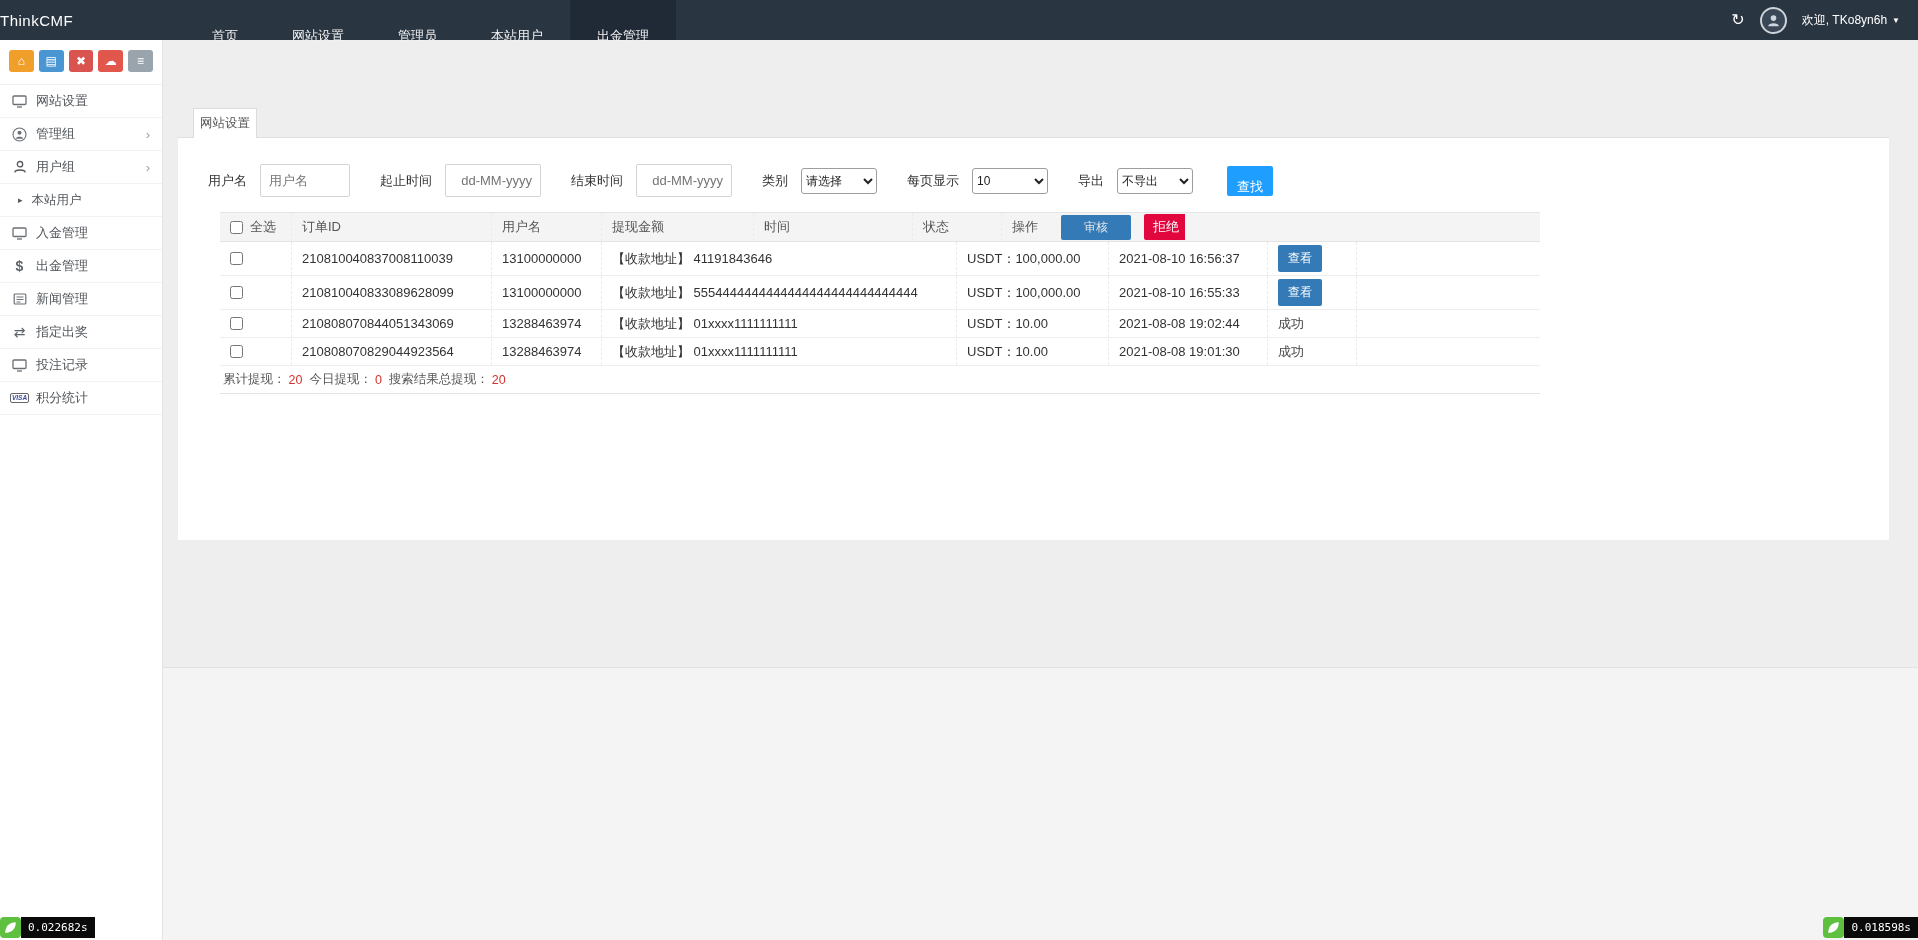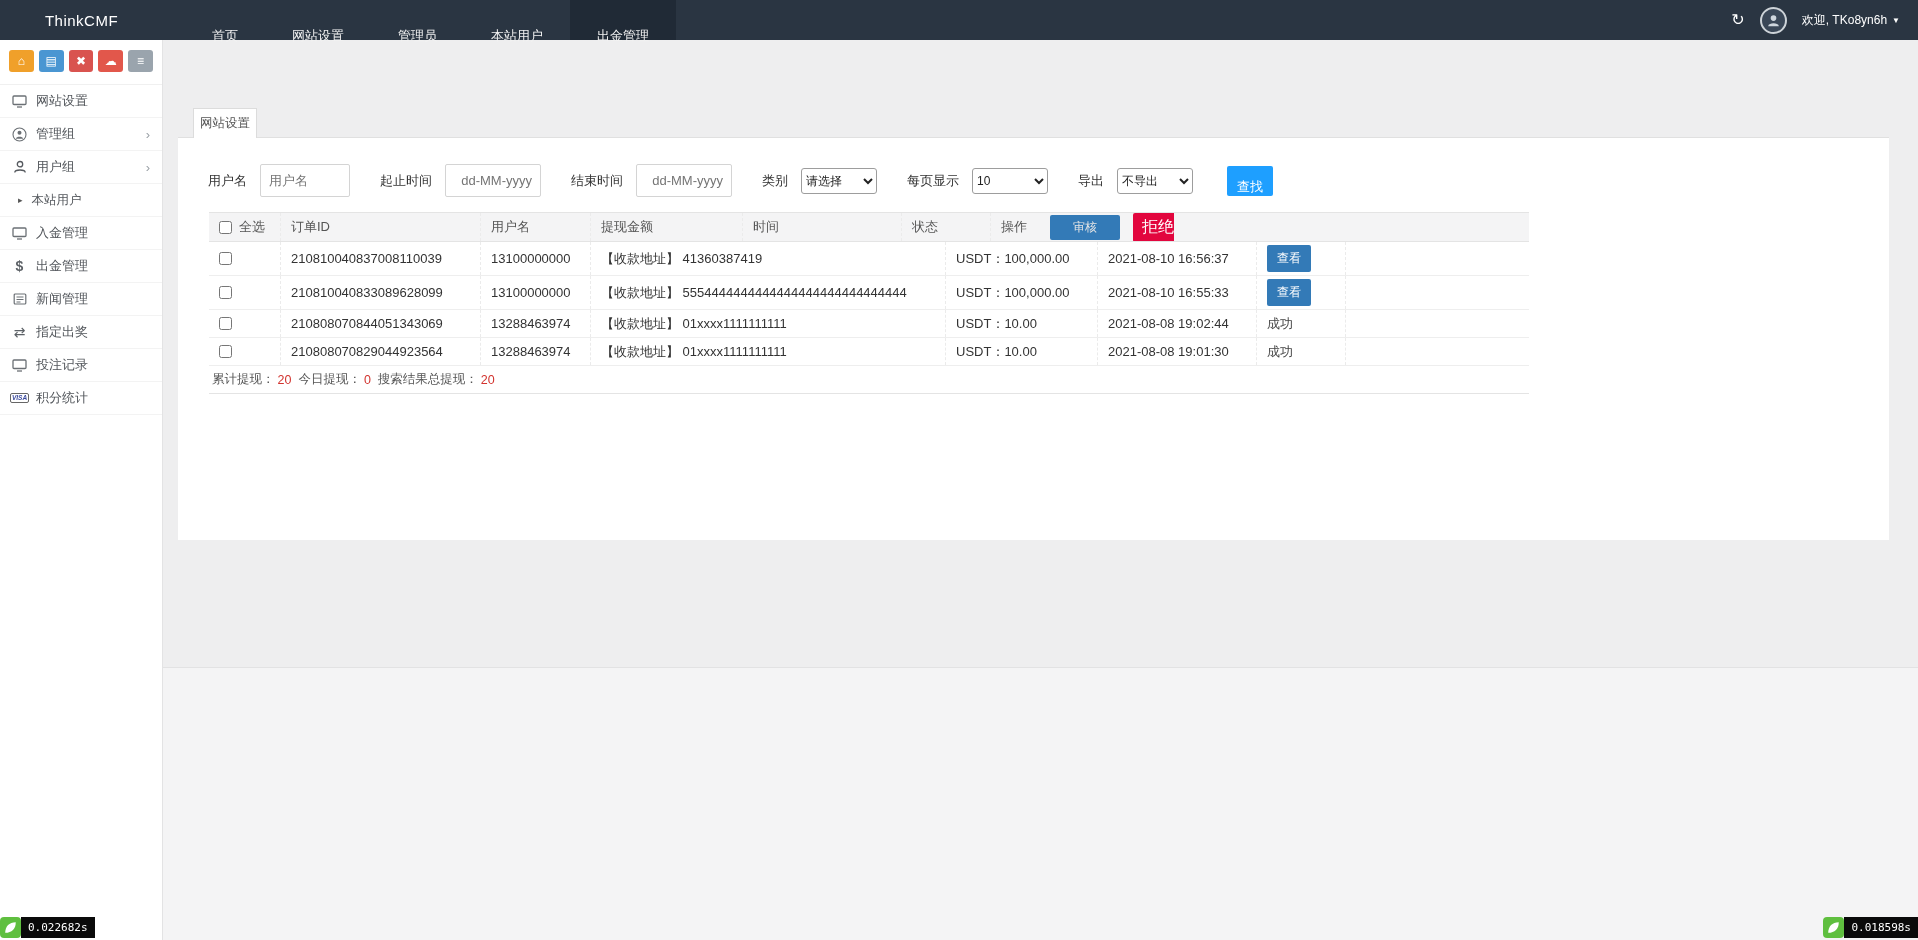--- a/index.html
+++ b/index.html
@@ -11,21 +11,21 @@
     overflow: hidden;
     color: #333;
   }
 
   
   .topbar {
     position: absolute; top: 0; left: 0; right: 0; height: 40px;
     background: #2a3542; display: flex; align-items: center; z-index: 10;
   }
   .brand {
-    width: 163px; text-align: center; color: #fff; font-size: 15px; letter-spacing: .5px;
+    width: 163px; text-align: left; color: #fff; font-size: 15px; letter-spacing: .5px;
   }
   .topnav { display: flex; height: 100%; margin-left: 22px; }
   .topnav-item {
     padding: 16px 27px; line-height: 40px; font-size: 13px; color: #f2f2f2; cursor: pointer;
   }
   .topnav-item.active { background: #202a36; }
   .topbar-right { margin-left: auto; display: flex; align-items: center; gap: 15px; padding-right: 18px; }
   .refresh { color: #fff; font-size: 16px; cursor: pointer; line-height: 1; }
   .avatar {
     width: 27px; height: 27px; border-radius: 50%; background: #39novalid;
@@ -97,21 +97,21 @@
   .sel {
     height: 26px; min-width: 76px; border: 1px solid #9d9d9d; border-radius: 3px;
     font-size: 12px; color: #222; background: #fff; outline: none; font-family: "Liberation Sans", sans-serif;
   }
   .btn-search {
     height: 30px; padding: 12px 10px; background: #1E9FFF; color: #fff; border: none;
     border-radius: 2px; font-size: 13px; cursor: pointer; margin-left: 4px; font-family: inherit;
   }
 
   
-  .gridtable { position: absolute; left: 31px; top: 74px; width: 1320px; font-size: 13px; }
+  .gridtable { position: absolute; left: 42px; top: 74px; width: 1320px; font-size: 13px; }
   .thead {
     display: flex; align-items: stretch; height: 30px; background: #f4f4f5;
     border-top: 1px solid #e4e4e4; border-bottom: 1px solid #e4e4e4; color: #555;
   }
   .tr { display: flex; align-items: stretch; background: #fff; border-bottom: 1px solid #eeeeee; }
   .tr.tall { height: 34px; }
   .tr.short { height: 28px; }
   .cell {
     padding: 0 10px; display: flex; align-items: center; gap: 7px;
     border-right: 1px dashed #ebebeb; overflow: hidden; white-space: nowrap;
@@ -129,21 +129,21 @@
   .btn-view {
     background: #337ab7; color: #fff; border: none; border-radius: 2px;
     font-size: 12px; padding: 5px 10px; cursor: pointer; font-family: inherit;
   }
   .btn-approve {
     background: #337ab7; color: #e5e5e5; border: none; border-radius: 2px;
     font-size: 12px; padding: 4px 23px; cursor: pointer; margin-left: 16px; font-family: inherit;
   }
   .btn-reject {
     background: #e2063e; color: #fff; border: none; border-radius: 2px;
-    font-size: 16px; padding: 4px 9px; cursor: pointer; margin-left: 6px; font-family: inherit;
+    font-size: 13px; padding: 4px 9px; cursor: pointer; margin-left: 6px; font-family: inherit;
   }
   .status-text { color: #444; }
 
   .summary {
     display: flex; align-items: center; height: 28px; border-bottom: 1px solid #e4e4e4;
     font-size: 12.5px; color: #555; padding: 0 3px; gap: 3px; background: #fff; text-align: center;
   }
   .summary .red { color: #d2332e; }
   .summary .seg { margin-right: 4px; }
 
@@ -346,21 +346,21 @@
         <button class="btn-reject">拒绝</button>
       </div>
     </div>
 
     <div class="tr tall">
       <div class="cell w0">
           <input type="checkbox" class="cbx" style="">
         </div>
       <div class="cell w1">210810040837008110039</div>
       <div class="cell w2">13100000000</div>
-      <div class="cell w3">【收款地址】 41360387419</div>
+      <div class="cell w3">【收款地址】 41191843646</div>
       <div class="cell w4">USDT：100,000.00</div>
       <div class="cell w5">2021-08-10 16:56:37</div>
       <div class="cell w6">
           <button class="btn-view">查看</button>
         </div>
       <div class="cell w7"></div>
     </div>
 
     <div class="tr tall">
       <div class="cell w0">

